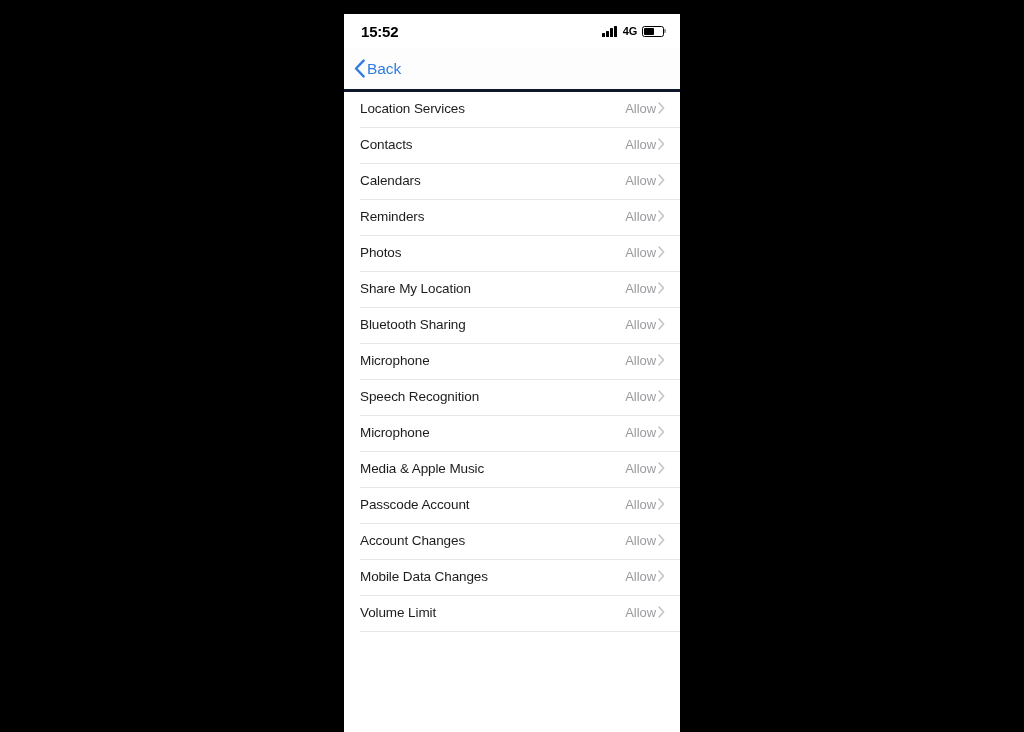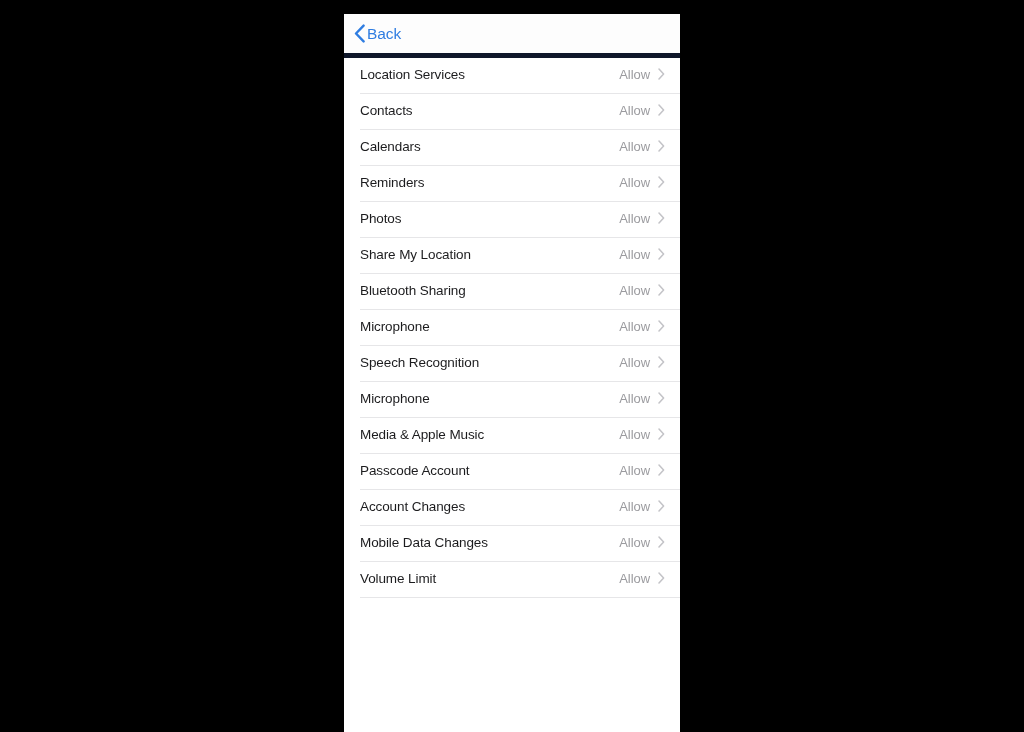--- a/index.html
+++ b/index.html
@@ -100,21 +100,21 @@
 
   
   #nav-bar {
     position: relative;
     height: 44px;
     background: #fdfdfd;
     display: flex;
     align-items: center;
     padding-left: 10px;
     box-sizing: border-box;
-    border-bottom: 5px solid #0f172a;
+    border-bottom: 3px solid #0f172a;
   }
   #back-button {
     display: flex;
     align-items: center;
     gap: 2px;
     cursor: pointer;
   }
   #back-chevron {
     display: block;
     line-height: 0;
@@ -175,37 +175,53 @@
   }
   .row:last-child::after { background: #e6e6e8; }
   .row-label {
     font-size: 13.5px;
     color: #1c1c1e;
     letter-spacing: -0.1px;
   }
   .row-right {
     display: flex;
     align-items: center;
-    gap: 8px;
+    gap: 2px;
   }
   .row-value {
     font-size: 13px;
     color: #9b9b9f;
     letter-spacing: -0.05px;
   }
   .disclosure {
     display: block;
     line-height: 0;
   }
 </style>
 </head>
 <body>
 
 <div id="phone-screen">
 
+  <div id="status-bar">
+    <div id="status-time">15:52</div>
+    <div id="status-right">
+      <span class="signal-bars">
+        <i></i>
+          <i></i>
+          <i></i>
+          <i></i>
+      </span>
+      <span id="network-type">4G</span>
+      <span class="battery">
+        <span class="fill" style="width:55%"></span>
+        <span class="cap"></span>
+      </span>
+    </div>
+  </div>
 
   <div id="nav-bar">
     <div id="back-button">
       <span id="back-chevron">
         <svg width="11" height="19" viewBox="0 0 11 19" aria-hidden="true">
           <path d="M9.6 1.6 L2 9.5 L9.6 17.4" fill="none" stroke="#2f7de1" stroke-width="2.4" stroke-linecap="round" stroke-linejoin="round"></path>
         </svg>
       </span>
       <span id="back-label">Back</span>
     </div>

